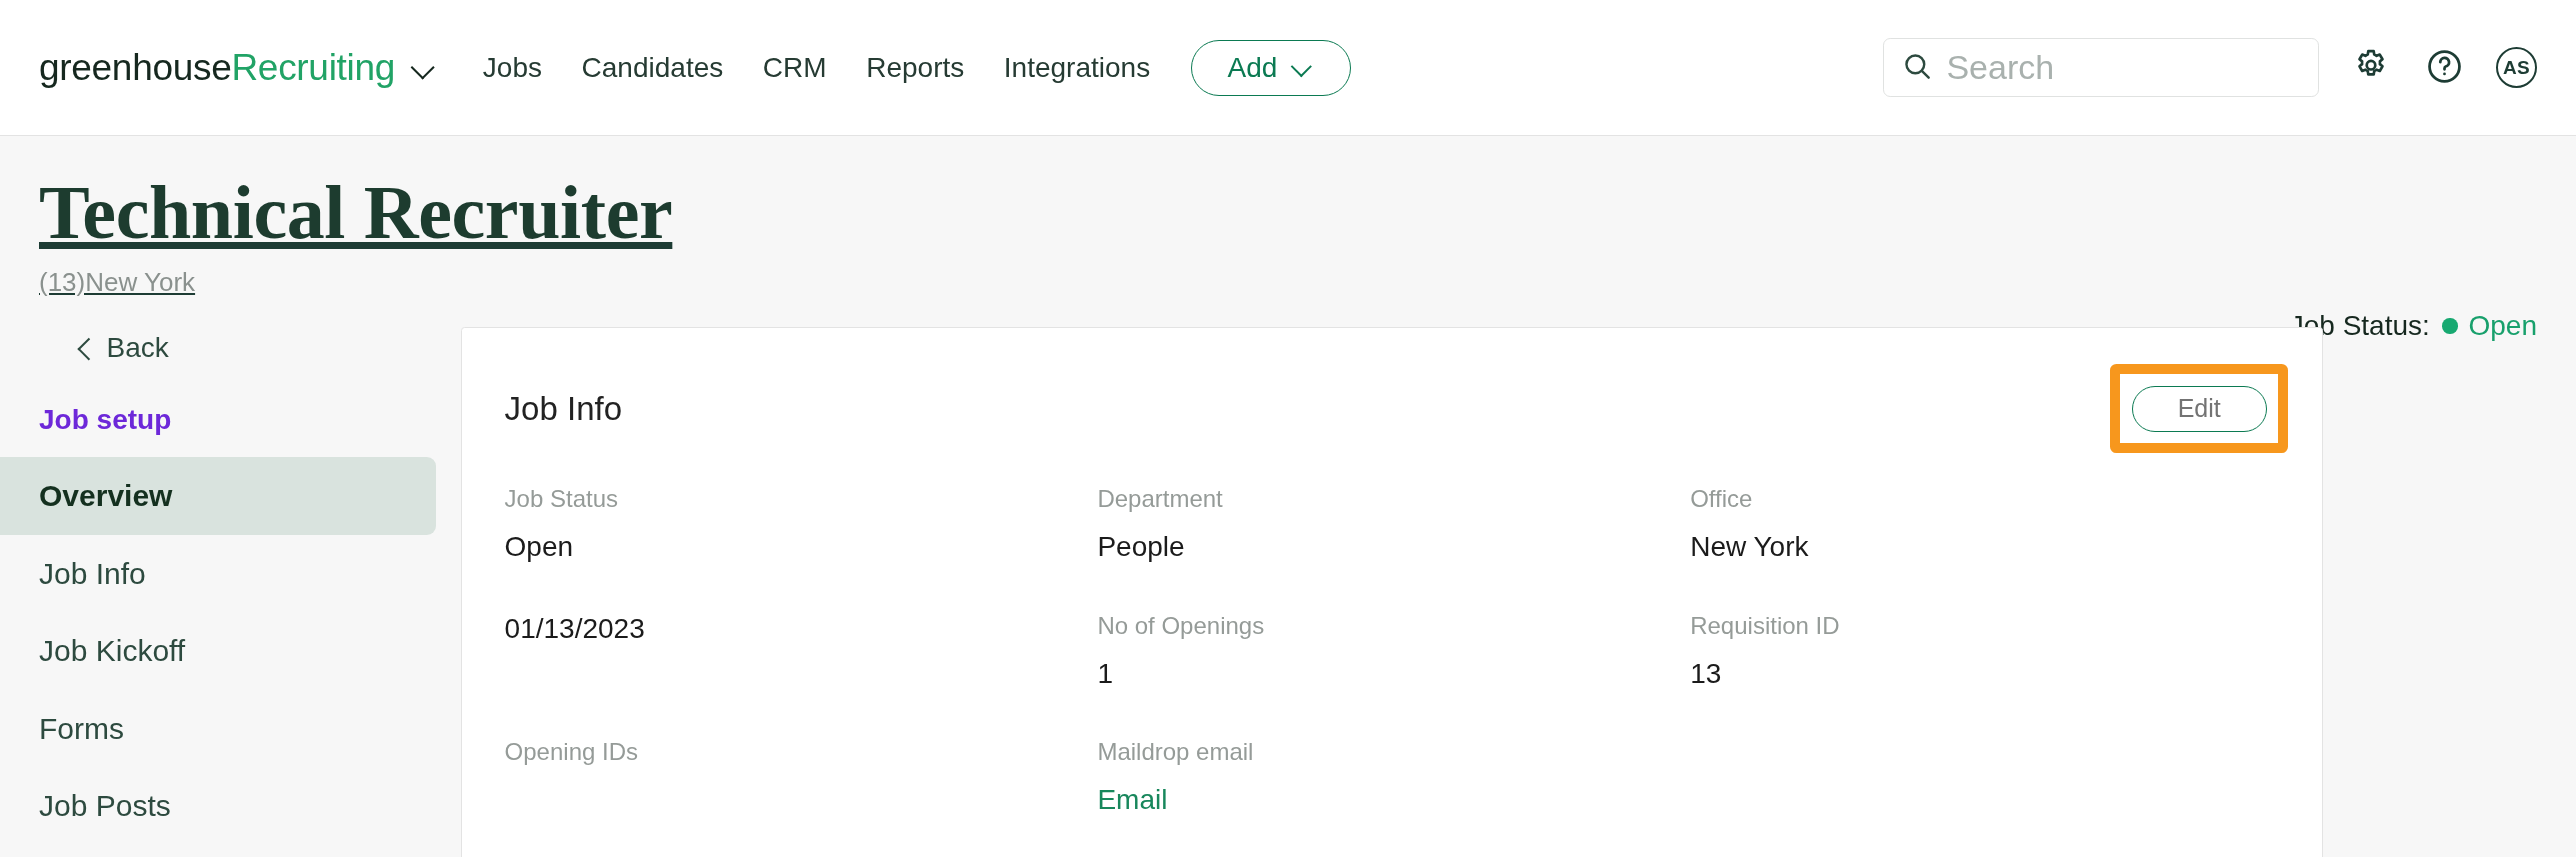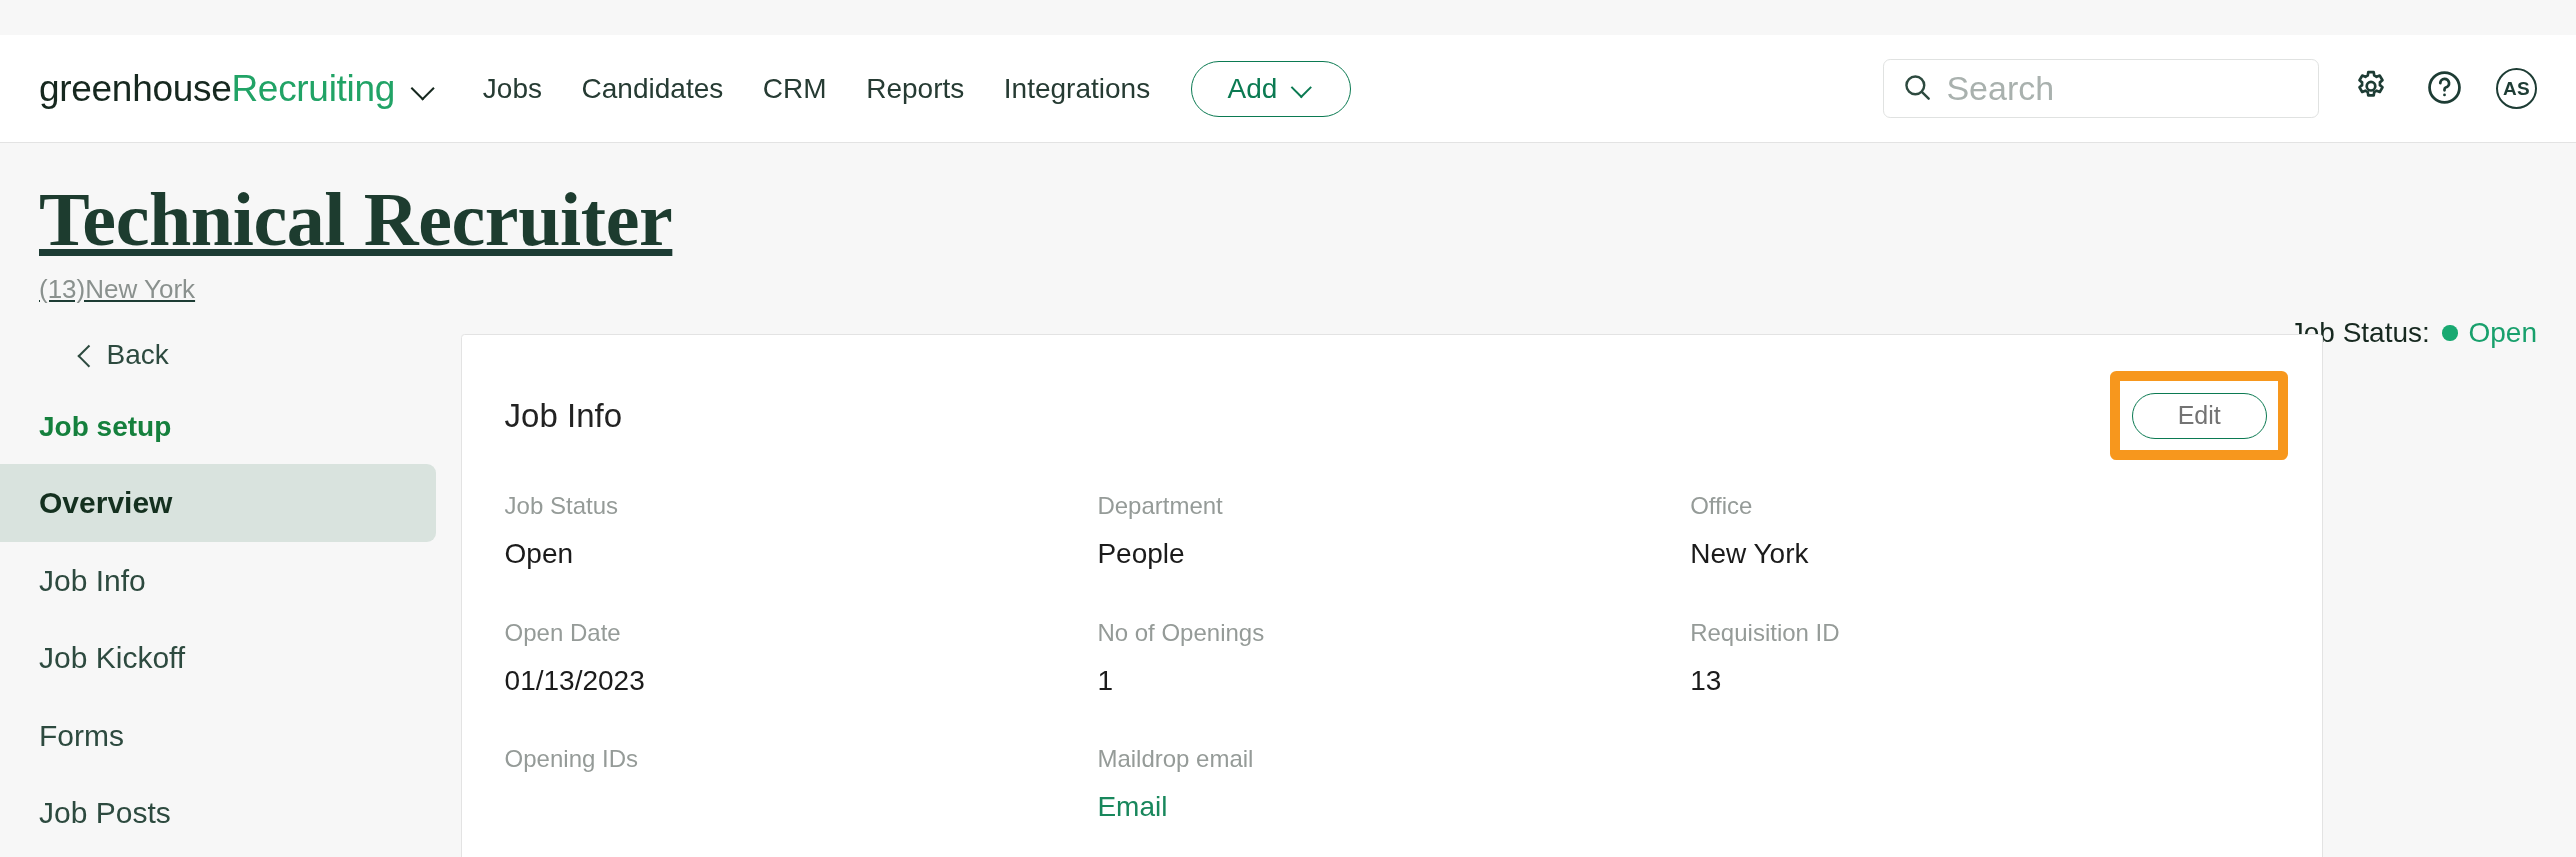--- a/index.html
+++ b/index.html
@@ -14,27 +14,26 @@
   body {
     background: #f7f7f7;
     font-family: "Liberation Sans", sans-serif;
     color: #1d3c34;
     -webkit-font-smoothing: antialiased;
   }
 
   
   .topbar {
     position: relative;
-    height: 108px;
+    height: 136px;
     background: #ffffff;
     border-bottom: 1.8px solid #e3e3e3;
     display: flex;
     align-items: center;
     padding: 0 39px 0 39px;
-    margin-top: 35px;
   }
 
   .brand {
     display: flex;
     align-items: center;
     gap: 16px;
     cursor: pointer;
     margin-right: 47px;
   }
   .brand-text {
@@ -222,21 +221,21 @@
     left: 5.4px; top: 1.8px;
     width: 13.5px; height: 13.5px;
     border-left: 2.7px solid #2d4a3f;
     border-bottom: 2.7px solid #2d4a3f;
     transform: rotate(45deg);
   }
 
   .side-section-title {
     font-size: 28px;
     font-weight: bold;
-    color: #15803d;
+    color: #6d28d9;
     padding: 0 39px;
     margin-top: 34px;
     margin-bottom: 21.5px;
   }
 
   .side-item {
     display: block;
     font-size: 30px;
     color: #2d4a3f;
     padding: 20px 39px;
@@ -463,21 +462,20 @@
         <div class="field-label">Department</div>
         <div class="field-value">People</div>
       </div>
 
       <div>
         <div class="field-label">Office</div>
         <div class="field-value">New York</div>
       </div>
 
       <div>
-        <div class="field-label">Open Date</div>
         <div class="field-value">01/13/2023</div>
       </div>
 
       <div>
         <div class="field-label">No of Openings</div>
         <div class="field-value">1</div>
       </div>
 
       <div>
         <div class="field-label">Requisition ID</div>

